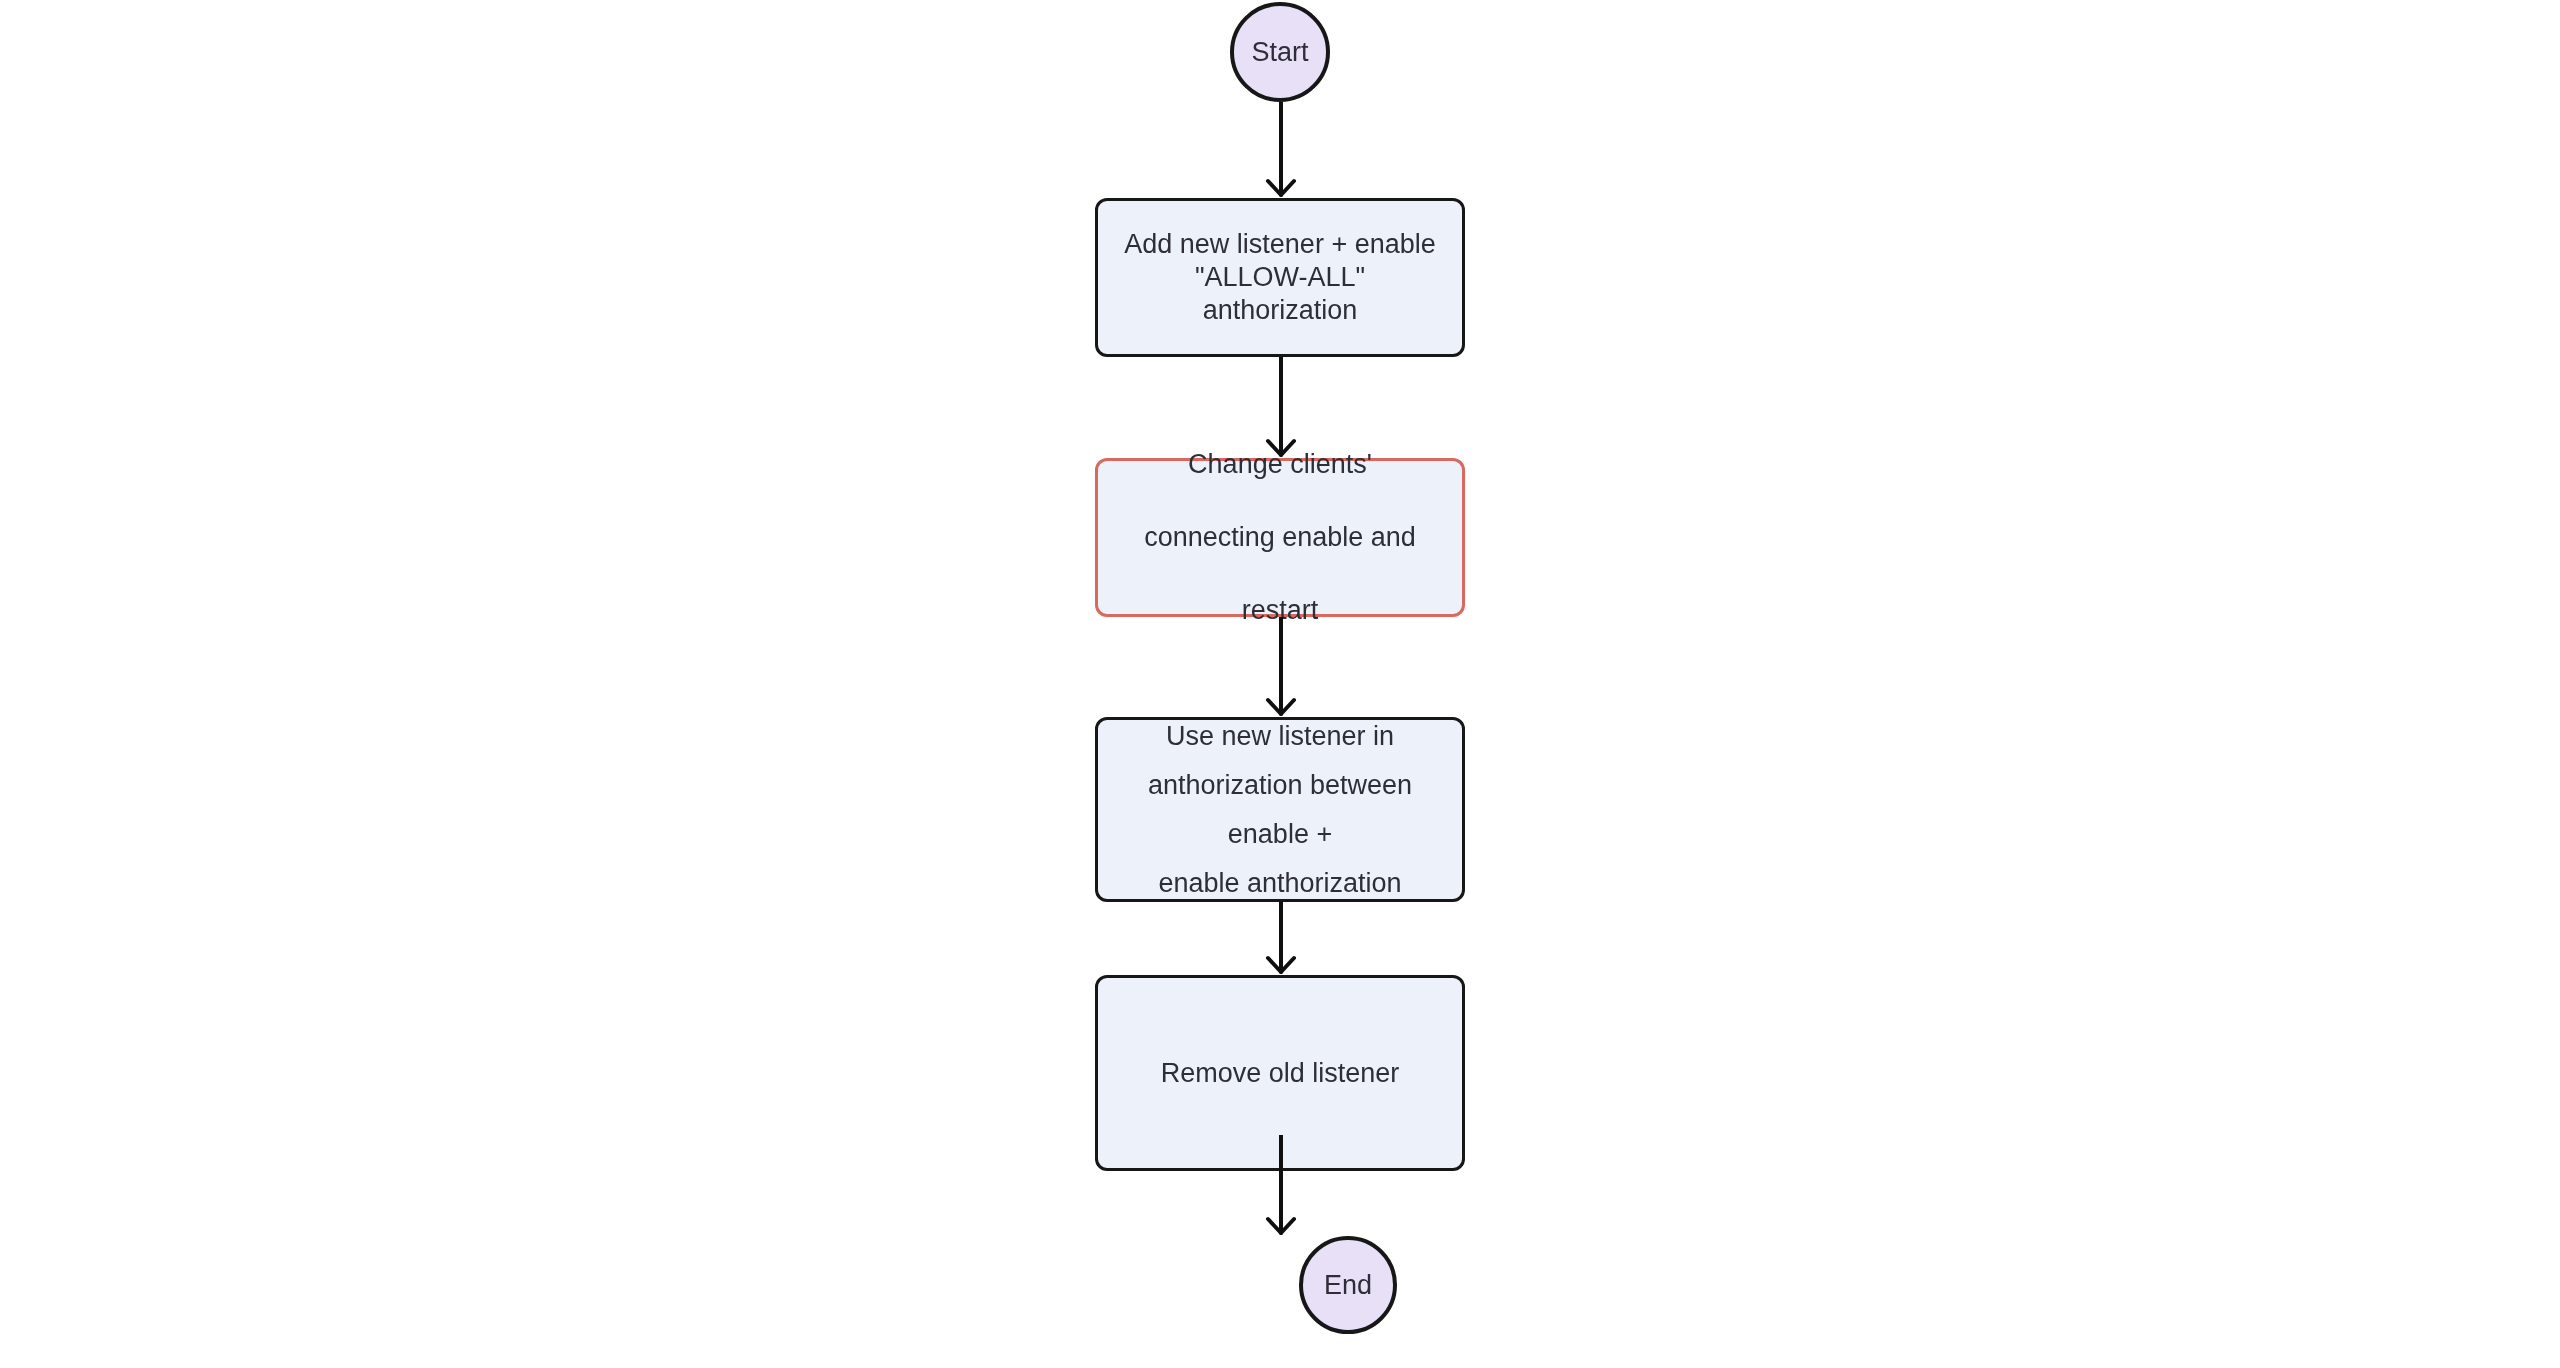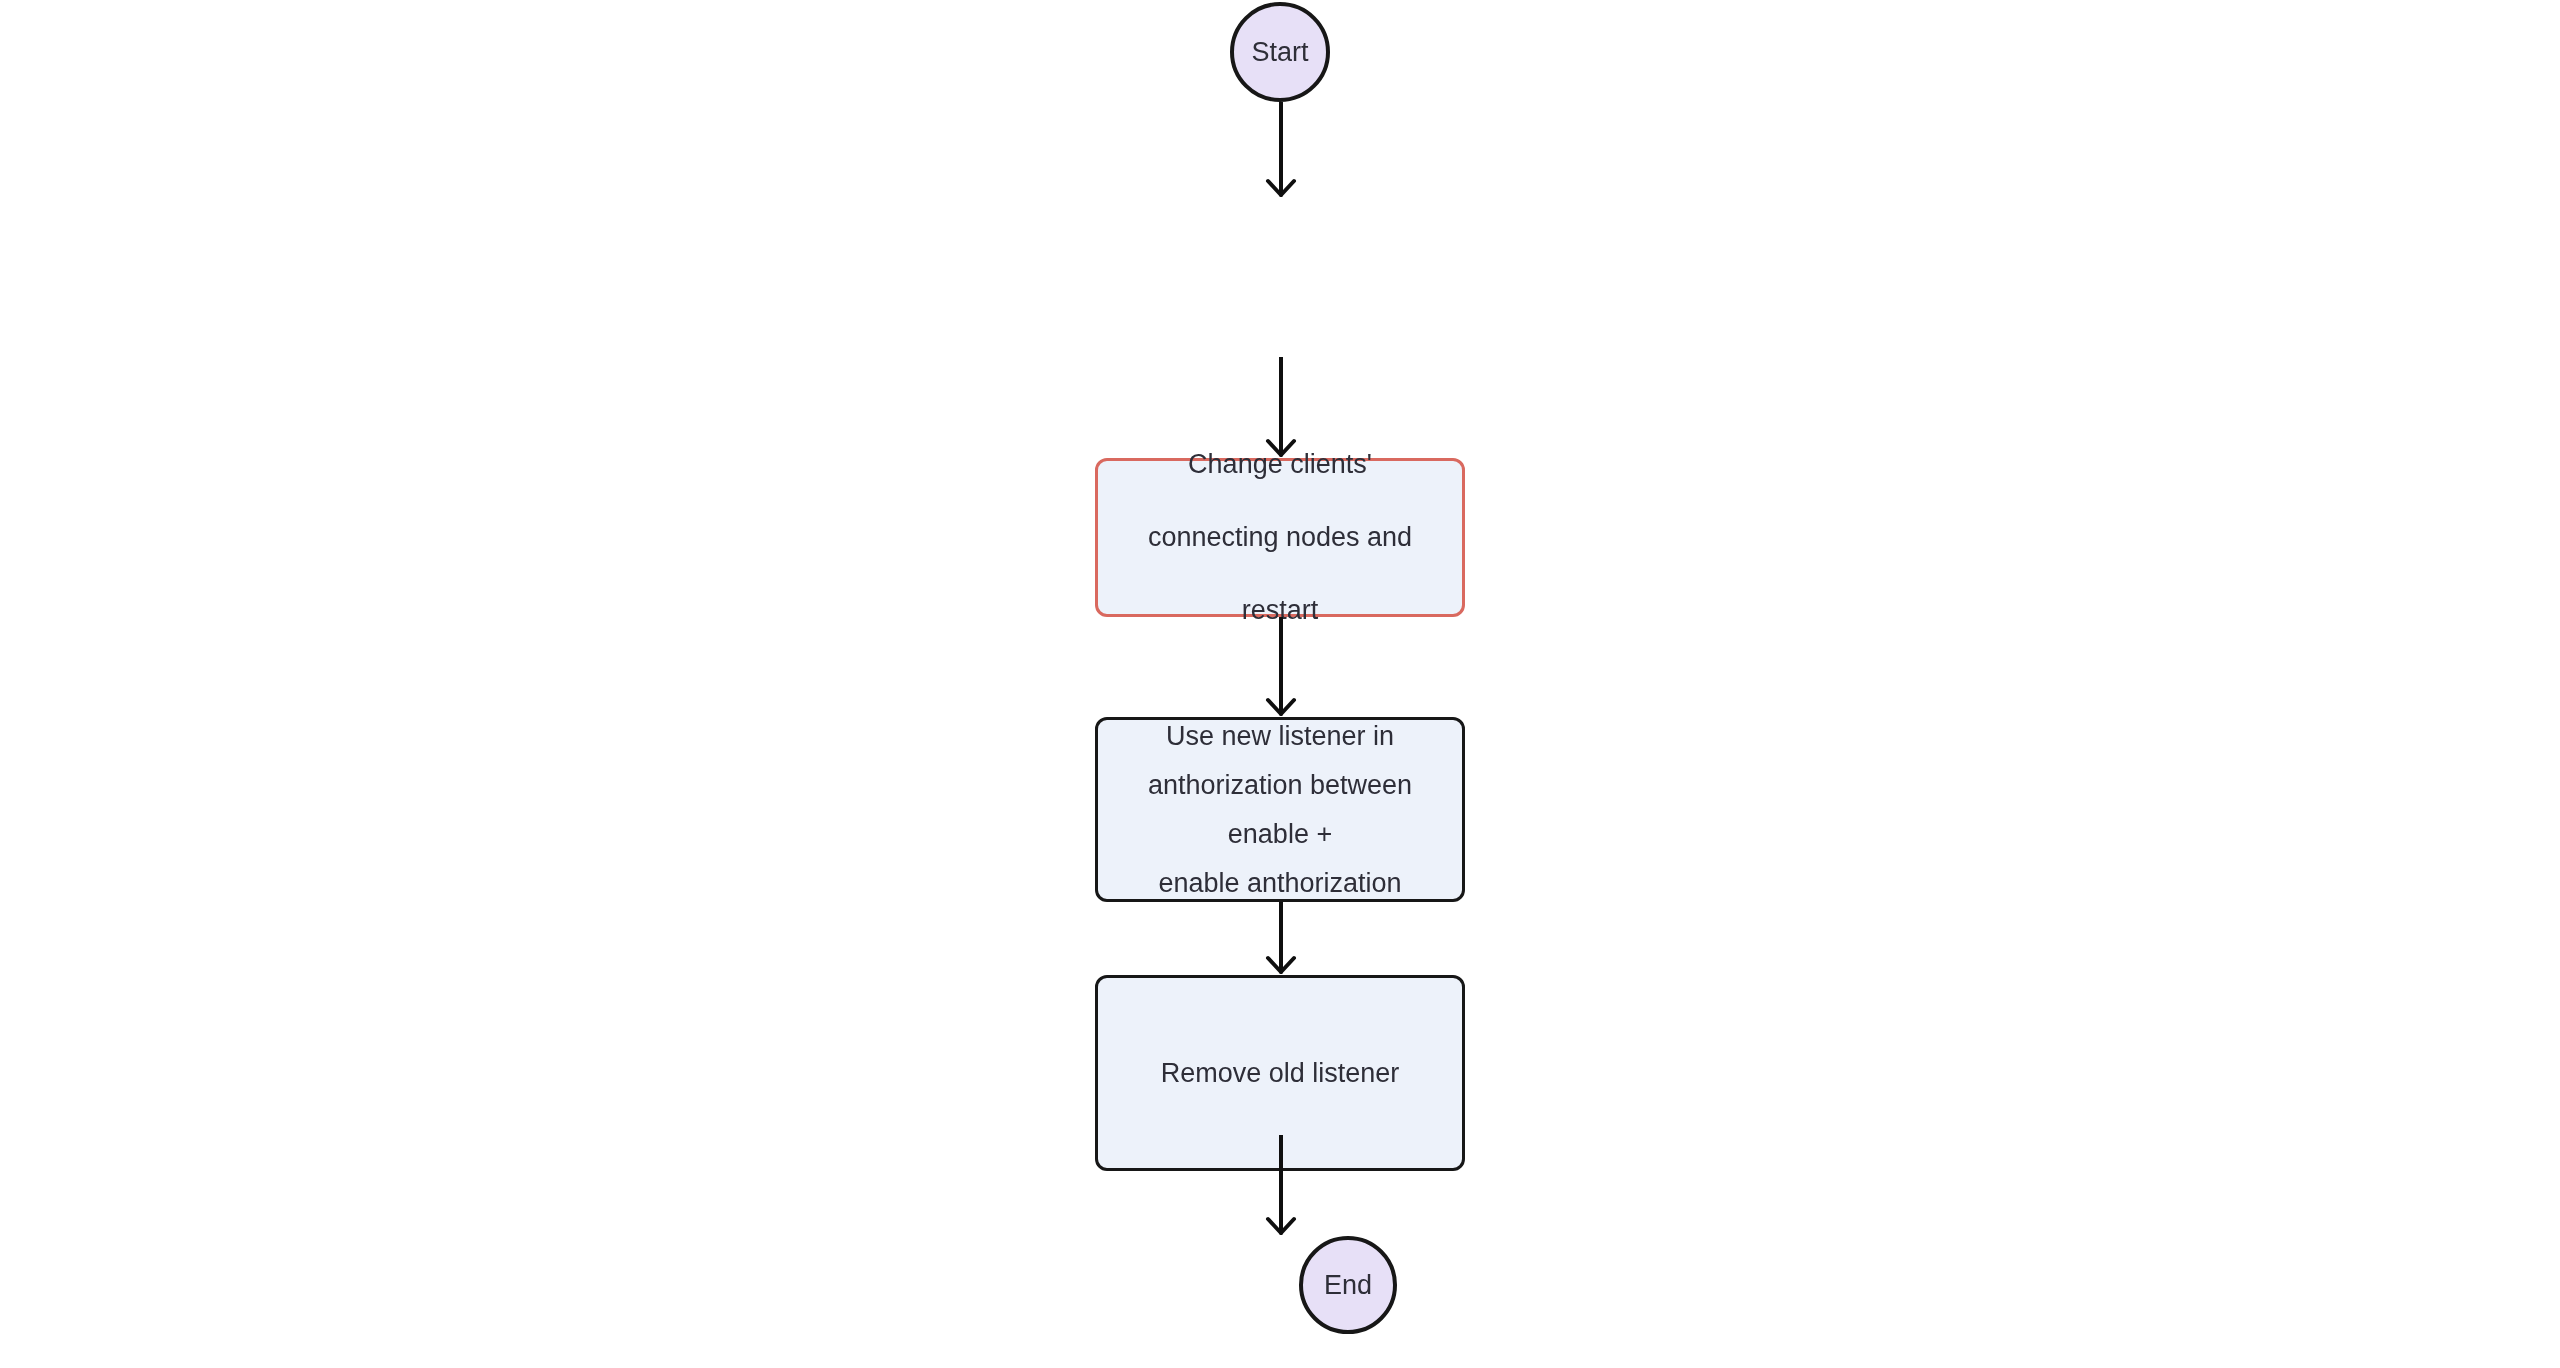--- a/index.html
+++ b/index.html
@@ -76,29 +76,34 @@
 
   <div class="node circle start">
     <span>Start</span>
   </div>
 
   <svg class="arrow arrow1" width="40" height="96" viewBox="0 0 40 96">
     <line x1="20" y1="0" x2="20" y2="93"></line>
     <path d="M7 79 L20 93 L33 79"></path>
   </svg>
 
+  <div class="node rect box1">
+    <div>Add new listener + enable</div>
+    <div>"ALLOW-ALL"</div>
+    <div>anthorization</div>
+  </div>
 
   <svg class="arrow arrow2" width="40" height="101" viewBox="0 0 40 101">
     <line x1="20" y1="0" x2="20" y2="98"></line>
     <path d="M7 84 L20 98 L33 84"></path>
   </svg>
 
   <div class="node rect highlight box2">
     <div>Change clients'</div>
-    <div>connecting nodes and</div>
+    <div>connecting enable and</div>
     <div>restart</div>
   </div>
 
   <svg class="arrow arrow3" width="40" height="100" viewBox="0 0 40 100">
     <line x1="20" y1="0" x2="20" y2="97"></line>
     <path d="M7 83 L20 97 L33 83"></path>
   </svg>
 
   <div class="node rect box3">
     <div>Use new listener in</div>

